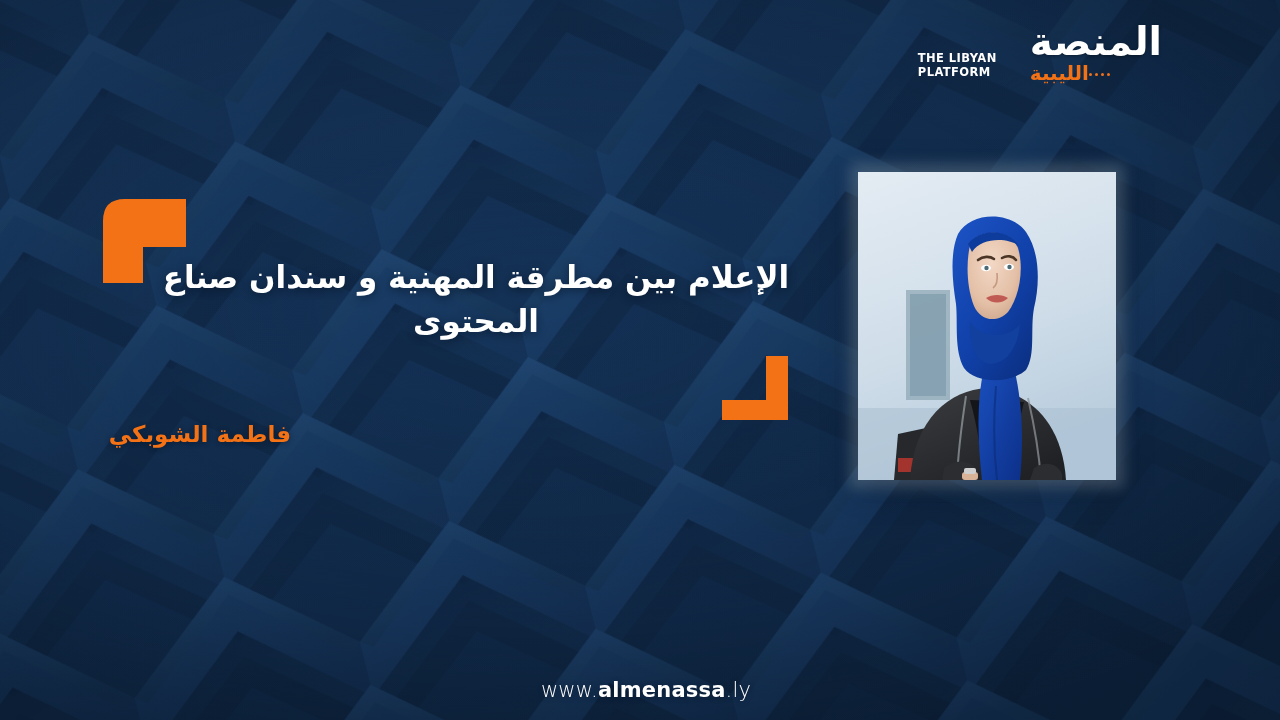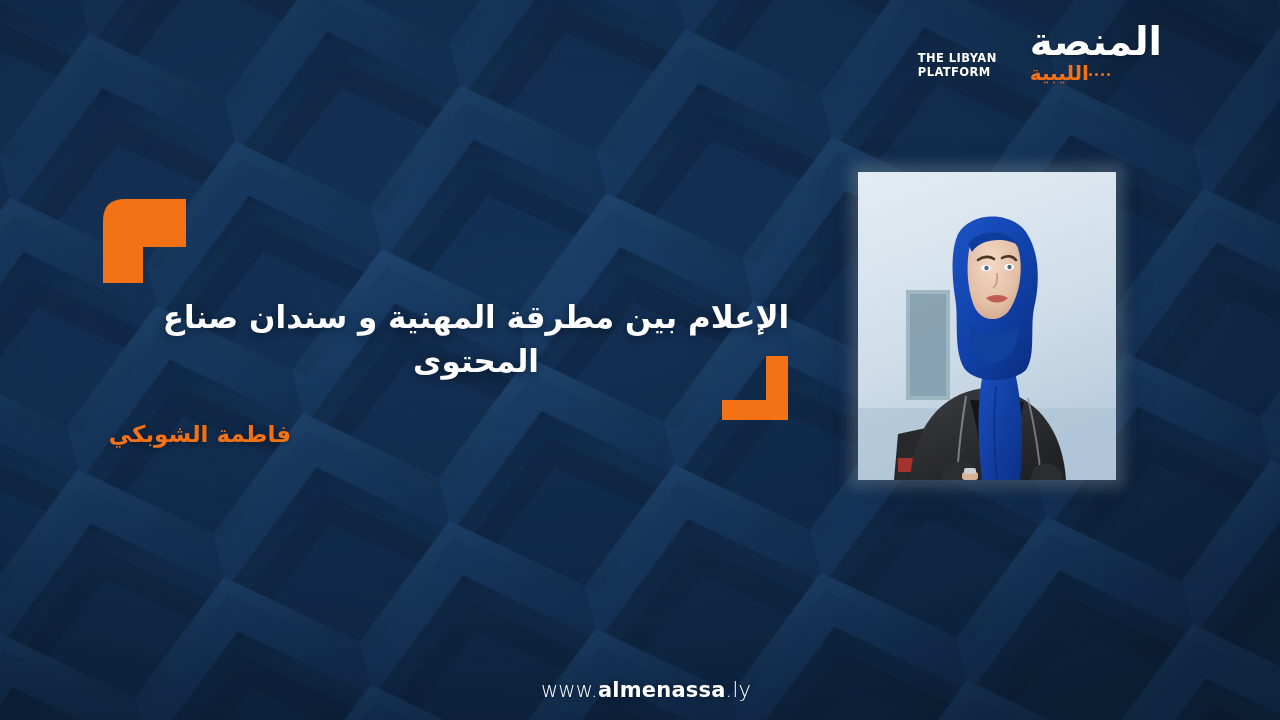--- a/index.html
+++ b/index.html
@@ -91,21 +91,20 @@
   }
   .title {
     position:absolute;
     top:255px; left:140px; width:672px;
     text-align:center;
     font-size:31px; font-weight:bold;
     color:#ffffff;
     line-height:1.42;
     z-index:5;
     text-shadow:0 2px 8px rgba(6,18,34,0.6);
-    margin-top:40px;
   }
   .speaker {
     position:absolute;
     top:382px; left:60px; width:280px;
     text-align:center;
     font-size:23px; font-weight:bold;
     color:#f47216;
     z-index:5;
     text-shadow:0 1px 5px rgba(6,18,34,0.55);
     margin-top:39px;

